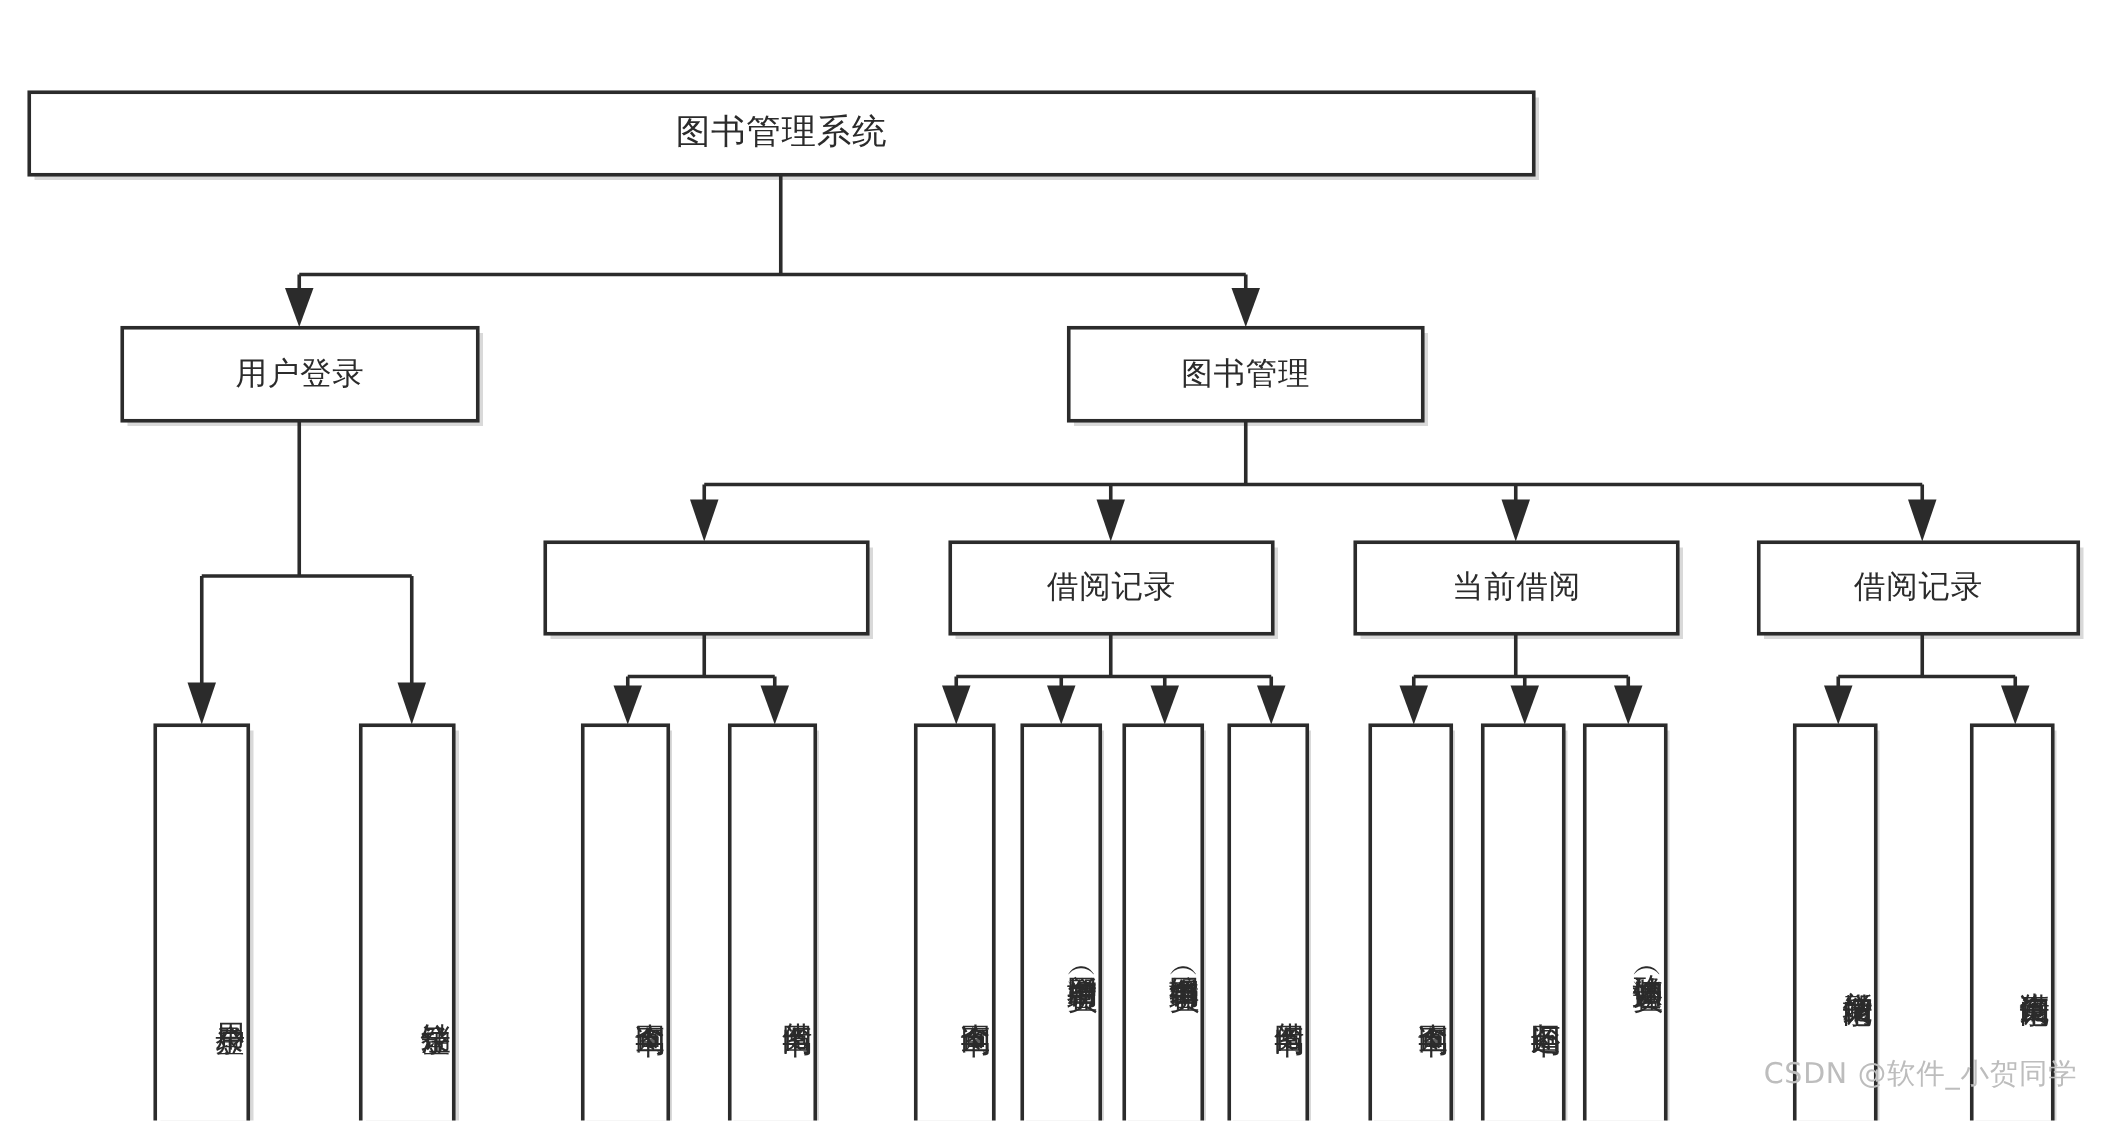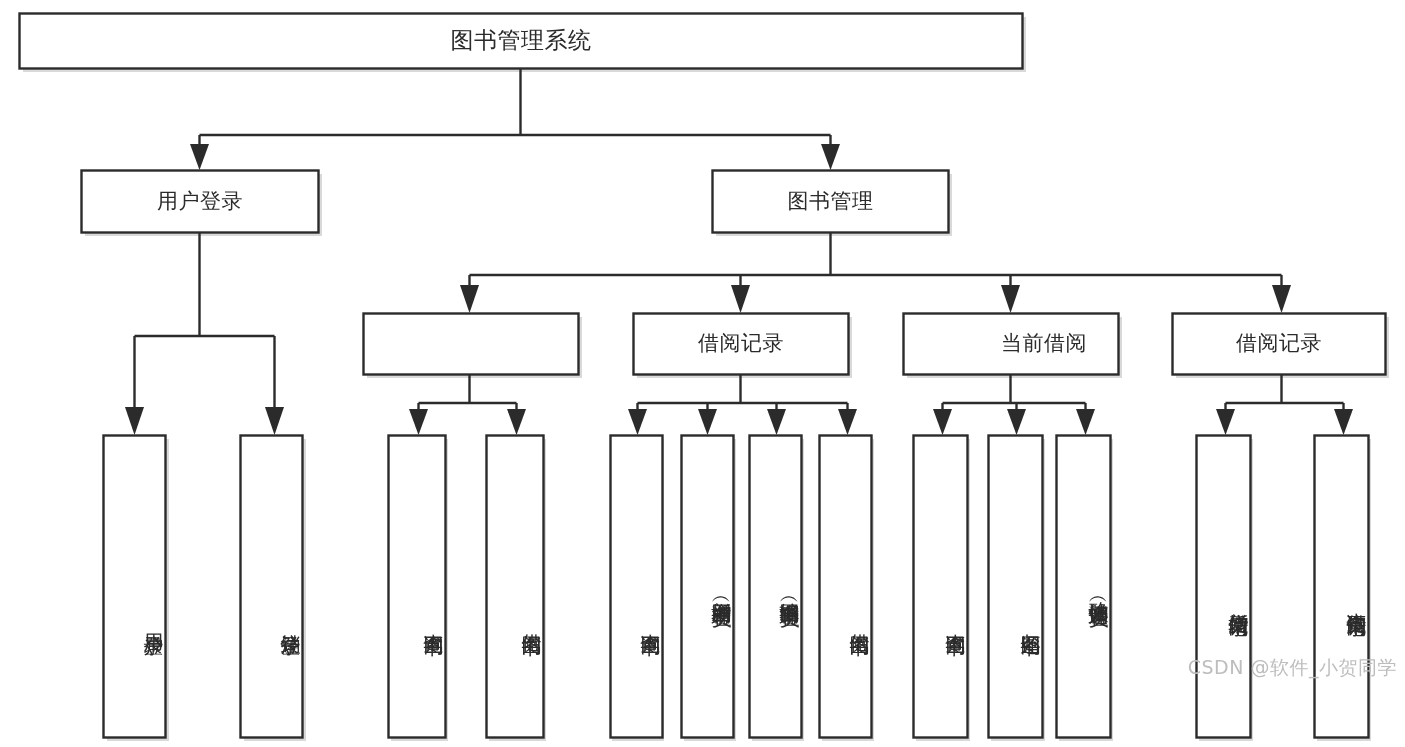--- a/index.html
+++ b/index.html
@@ -12,20 +12,21 @@
     width: 1405px;
     height: 747px;
     overflow: hidden;
     position: relative;
   }
   #diagram-root {
     position: relative;
     width: 1405px;
     height: 687px;
     background: #ffffff;
+    margin-top: 48px;
   }
   svg.canvas {
     position: absolute;
     top: 0;
     left: 0;
     width: 1405px;
     height: 747px;
     display: block;
   }
   .node-box {
@@ -67,21 +68,21 @@
     font-size: 20px;
     line-height: 1.22;
     writing-mode: vertical-rl;
     text-orientation: upright;
     letter-spacing: 1px;
     white-space: nowrap;
     user-select: none;
   }
   .watermark {
     position: absolute;
-    right: 8px;
+    right: 20px;
     bottom: 6px;
     color: #bdbdbd;
     font-size: 19px;
     letter-spacing: 0.5px;
     user-select: none;
     white-space: nowrap;
   }
 </style>
 </head>
 <body>
@@ -209,21 +210,21 @@
 
   <div class="node-label-h" style="left:19px; top:13px; width:1004px; height:56px; font-size:23px;">图书管理系统</div>
 
   <div class="node-label-h" style="left:81px; top:170px; width:238px; height:63px;">用户登录</div>
 
   <div class="node-label-h" style="left:712px; top:170px; width:237px; height:63px;">图书管理</div>
 
 
   <div class="node-label-h" style="left:633px; top:313px; width:216px; height:62px;">借阅记录</div>
 
-  <div class="node-label-h" style="left:903px; top:313px; width:216px; height:62px;padding-left:33px;">当前借阅</div>
+  <div class="node-label-h" style="left:903px; top:313px; width:216px; height:62px;">当前借阅</div>
 
   <div class="node-label-h" style="left:1172px; top:313px; width:214px; height:62px;">借阅记录</div>
 
   <div class="node-label-v" style="left:103px; top:505px; width:63px; height:230px;">用户登录</div>
 
   <div class="node-label-v" style="left:240px; top:505px; width:63px; height:230px;">注销登录</div>
 
   <div class="node-label-v" style="left:388px; top:505px; width:58px; height:230px;">查询图书</div>
 
   <div class="node-label-v" style="left:486px; top:505px; width:58px; height:230px;">借阅图书</div>

